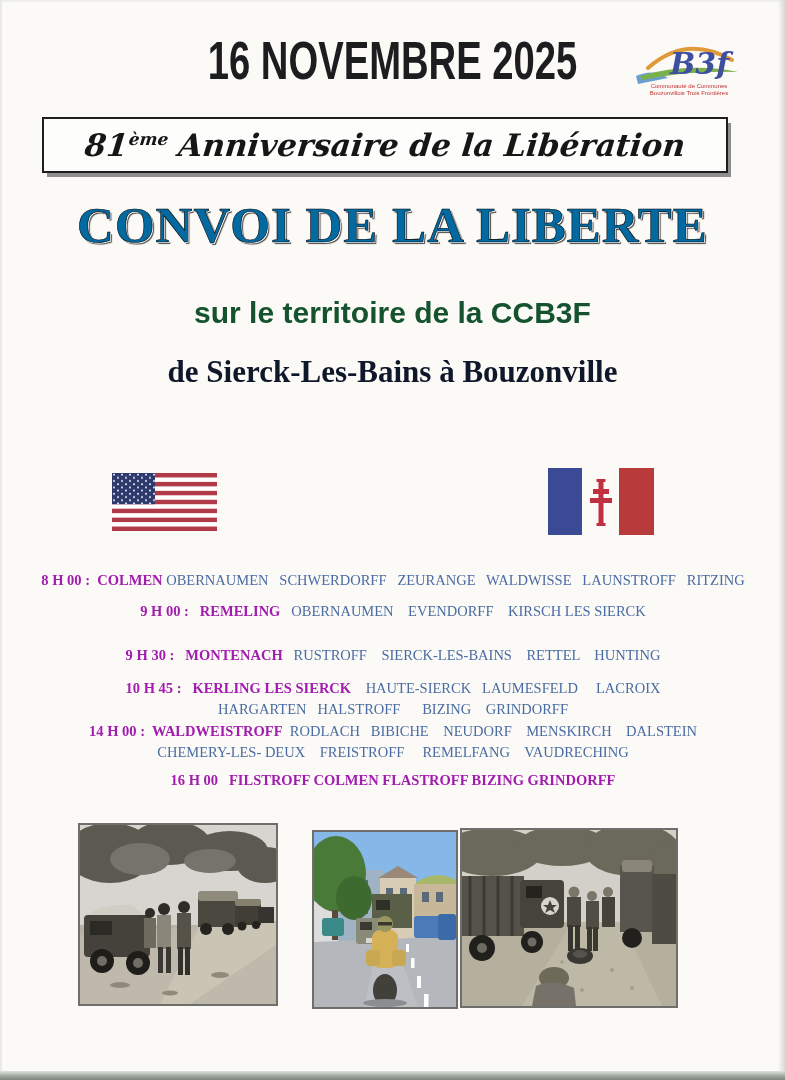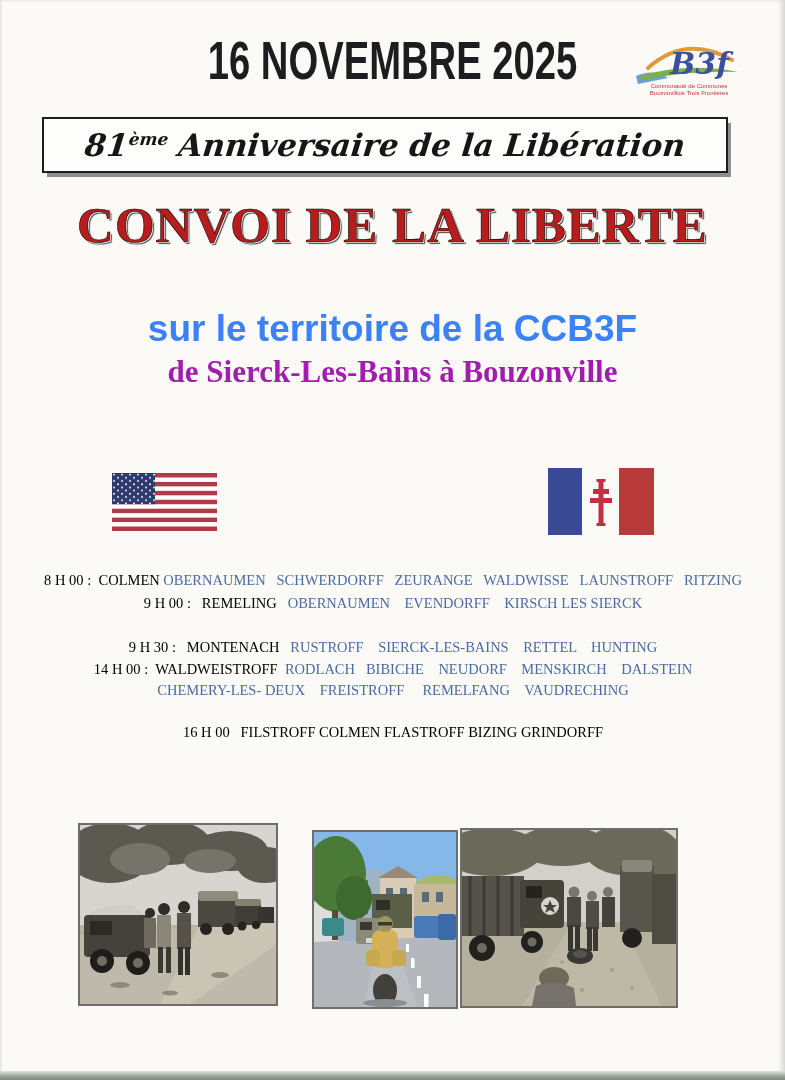--- a/index.html
+++ b/index.html
@@ -32,52 +32,52 @@
   }
   .anniv-text{
     font-family:"DejaVu Serif",serif;font-style:italic;font-weight:700;
     font-size:31px;color:#161616;transform:skewX(-6deg);white-space:nowrap;
   }
   .anniv-text sup{font-size:17px;}
 
   .main-title{
     position:absolute;top:196px;left:0;width:785px;text-align:center;
     font-family:"Liberation Serif",serif;font-weight:700;font-size:51px;
-    letter-spacing:1px;color:#b91c1c;white-space:nowrap;
+    letter-spacing:1px;color:#0369a1;white-space:nowrap;
     text-shadow:1px 1px 0 #ffffff,2px 2px 1px #4a4a4a;
     -webkit-text-stroke:0.6px #000;
   }
   .sub-purple{
-    position:absolute;top:308px;left:0;width:785px;text-align:center;
-    font-family:"Liberation Sans",sans-serif;font-weight:800;font-size:37px;
-    color:#3b82f6;white-space:nowrap;
+    position:absolute;top:296px;left:0;width:785px;text-align:center;
+    font-family:"Liberation Sans",sans-serif;font-weight:800;font-size:30px;
+    color:#14532d;white-space:nowrap;
   }
   .sub-red{
     position:absolute;top:354px;left:0;width:785px;text-align:center;
     font-family:"Liberation Serif",serif;font-weight:700;font-size:31px;
-    color:#a21caf;white-space:nowrap;
+    color:#0f172a;white-space:nowrap;
   }
 
   .us-flag{position:absolute;left:112px;top:473px;width:105px;height:58px;}
   .star-logo{position:absolute;left:305px;top:418px;width:160px;height:130px;}
   .fr-flag{position:absolute;left:548px;top:468px;width:106px;height:67px;}
 
   .schedule{position:absolute;left:40px;top:562px;width:706px;}
   .sched-row{
     text-align:center;white-space:pre-wrap;
     font-family:"Liberation Serif",serif;font-size:14.5px;line-height:21px;
     color:#4a6ba3;
   }
-  .sched-row .t,.sched-row .l{font-weight:normal;color:#000000;}
+  .sched-row .t,.sched-row .l{font-weight:bold;color:#a21caf;}
   .sched-row.w600{max-width:612px;margin-left:auto;margin-right:auto;}
   .sched-row.red,.sched-row.red .t,.sched-row.red .l,.sched-row.red .r{
     color:#c23a52;font-weight:bold;}
   .sched-row.allbold,.sched-row.allbold .r{font-weight:bold;color:#24458f;}
-  .mt8{margin-top:8px}.mt10{margin-top:2px}.mt15{margin-top:23px}
-  .mt12{margin-top:12px}.mt1{margin-top:1px}.mt11{margin-top:21px}
+  .mt8{margin-top:8px}.mt10{margin-top:10px}.mt15{margin-top:23px}
+  .mt12{margin-top:12px}.mt1{margin-top:1px}.mt11{margin-top:7px}
 
   .photo{position:absolute;border:2px solid #6e6e6a;background:#ddd;box-sizing:border-box;}
   .photo svg{display:block;}
   .photo1{left:78px;top:823px;width:200px;height:183px;}
   .photo2{left:312px;top:830px;width:146px;height:179px;}
   .photo3{left:460px;top:828px;width:218px;height:180px;}
 </style>
 </head>
 <body>
 
@@ -145,20 +145,21 @@
         <rect x="48.5" y="11" width="9" height="3"></rect>
         <rect x="48.5" y="55" width="9" height="3"></rect>
       </g>
     </svg>
   </div>
 
   <div class="schedule">
     <div class="sched-row mt8"><span class="t">8 H 00 :</span><span class="l">  COLMEN</span><span class="r"> OBERNAUMEN   SCHWERDORFF   ZEURANGE   WALDWISSE   LAUNSTROFF   RITZING</span></div>
     <div class="sched-row mt10"><span class="t">9 H 00 :</span><span class="l">   REMELING</span><span class="r">   OBERNAUMEN    EVENDORFF    KIRSCH LES SIERCK</span></div>
     <div class="sched-row mt15"><span class="t">9 H 30 :</span><span class="l">   MONTENACH</span><span class="r">   RUSTROFF    SIERCK-LES-BAINS    RETTEL    HUNTING</span></div>
+    <div class="sched-row w600 mt12"><span class="t">10 H 45 :</span><span class="l">   KERLING LES SIERCK</span><span class="r">    HAUTE-SIERCK   LAUMESFELD     LACROIX    HARGARTEN   HALSTROFF      BIZING    GRINDORFF</span></div>
     <div class="sched-row w600 mt1"><span class="t">14 H 00 :</span><span class="l">  WALDWEISTROFF</span><span class="r">  RODLACH   BIBICHE    NEUDORF    MENSKIRCH    DALSTEIN   CHEMERY-LES- DEUX    FREISTROFF     REMELFANG    VAUDRECHING</span></div>
     <div class="sched-row allbold mt11"><span class="t">16 H 00</span><span class="l">   FILSTROFF COLMEN FLASTROFF BIZING GRINDORFF</span><span class="r"></span></div>
   </div>
 
   <figure class="photo photo1" style="margin:0">
     <svg width="196" height="179" viewBox="0 0 196 179">
       <rect width="196" height="179" fill="#d6d5d0"></rect>
       <g fill="#5c5a50">
         <ellipse cx="30" cy="28" rx="45" ry="30"></ellipse>
           <ellipse cx="90" cy="18" rx="40" ry="22"></ellipse>

